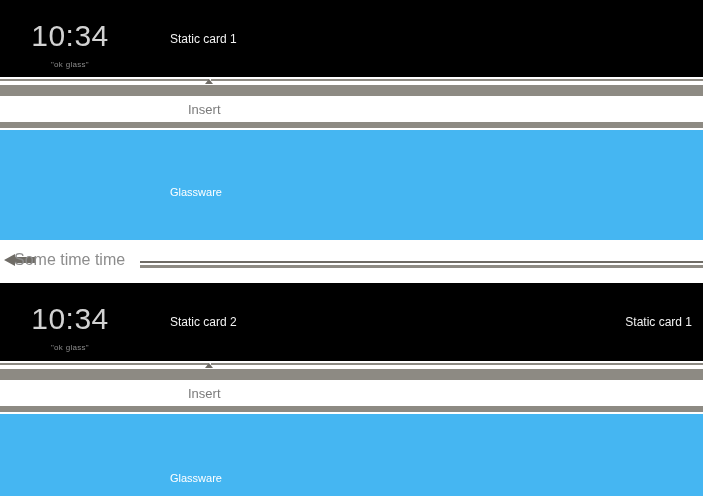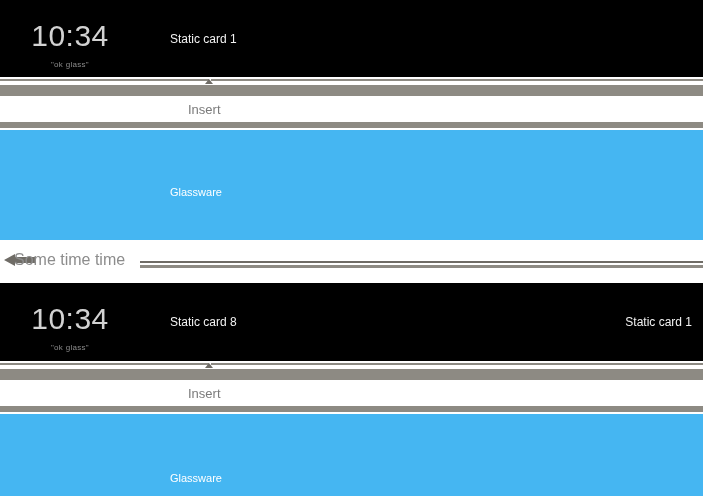--- a/index.html
+++ b/index.html
@@ -205,21 +205,21 @@
     <div class="divider-label">Some time time</div>
     <div class="divider-rule"></div>
     <div class="divider-rule second"></div>
   </div>
 
   <div class="card-strip" style="top:283px; height:78px;">
     <div class="clock-block">
       <div class="clock-time">10:34</div>
       <div class="clock-hint">"ok glass"</div>
     </div>
-    <div class="card-label center-left">Static card 8</div>
+    <div class="card-label center-left">Static card 2</div>
     <div class="card-label right-side">Static card 1</div>
   </div>
 
   <div class="rail rail-thin" style="left:0px; top:363px; width:209px;"></div>
   <div class="rail rail-thin" style="left:211px; top:363px; width:492px;"></div>
 
   <div class="rail-tick" style="left:205px; top:363px;"></div>
 
   <div class="rail rail-thick" style="left:0px; top:369px; width:703px;"></div>
 

